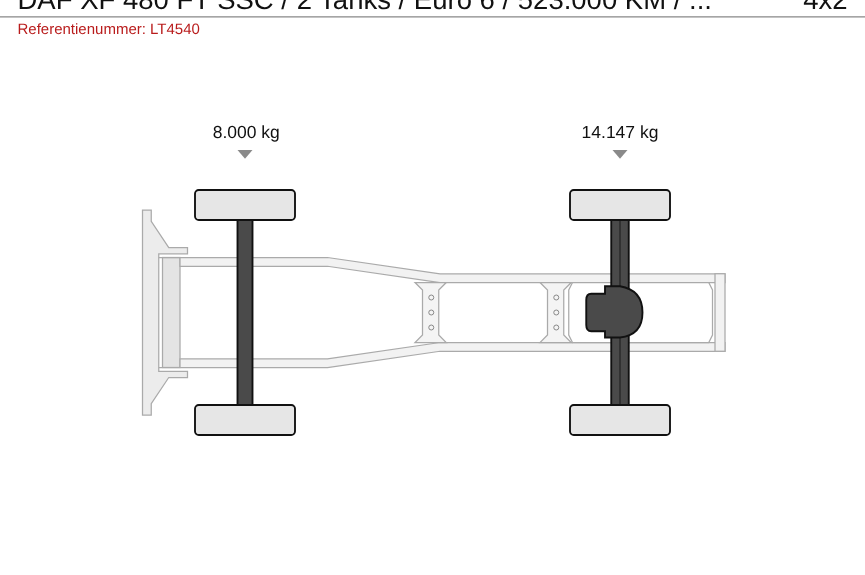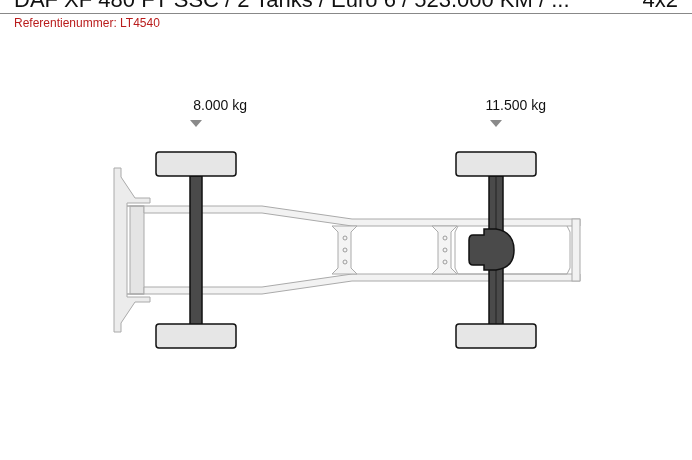--- a/index.html
+++ b/index.html
@@ -1,35 +1,35 @@
 <!DOCTYPE html>
 <html><head>
   <meta charset="utf-8">
   <style>
     html, body { margin: 0; padding: 0; background: #ffffff; }
     body { width: 692px; height: 460px; overflow: hidden; position: relative; font-family: "Liberation Sans", sans-serif; color: #111; }
     .title-bar { position: absolute; left: 0; top: -12px; width: 692px; height: 25px; border-bottom: 1px solid #888; }
     .title-text { position: absolute; left: 14px; top: 0; font-size: 22px; line-height: 24px; white-space: nowrap; color: #111; }
     .title-config { position: absolute; right: 14px; top: 0; font-size: 22px; line-height: 24px; color: #111; }
     .ref { position: absolute; left: 14px; top: 16px; font-size: 12px; color: #b91c1c; }
-    .axle-label { position: absolute; font-size: 14px; color: #111; text-align: right; width: 100px; }
+    .axle-label { position: absolute; font-size: 14px; color: #111; text-align: center; width: 100px; }
     svg.chassis { position: absolute; left: 0; top: 0; }
   </style>
 </head>
 <body>
 
 <div class="title-bar">
   <span class="title-text">DAF XF 480 FT SSC / 2 Tanks / Euro 6 / 523.000 KM / ...</span>
   <span class="title-config">4x2</span>
 </div>
 
 <div class="ref">Referentienummer: LT4540</div>
 
 <div class="axle-label" style="left:147px; top:97px;">8.000 kg</div>
-<div class="axle-label" style="left:446px; top:97px;">11.500 kg</div>
+<div class="axle-label" style="left:446px; top:97px;">14.147 kg</div>
 
 <svg class="chassis" width="692" height="460" viewBox="0 0 692 460">
 
   <polygon points="190,120 202,120 196,127" fill="#8a8a8a"></polygon>
   <polygon points="490,120 502,120 496,127" fill="#8a8a8a"></polygon>
 
   <g>
     <path d="M114,168 L121,168 L121,177 L135,198 L150,198 L150,203 L127,203 L127,297 L150,297 L150,302 L135,302 L121,323 L121,332 L114,332 Z" fill="#ececec" stroke="#aaaaaa" stroke-width="1"></path>
     <rect x="130" y="206" width="14" height="88" fill="#e4e4e4" stroke="#aaaaaa" stroke-width="1"></rect>
   </g>

